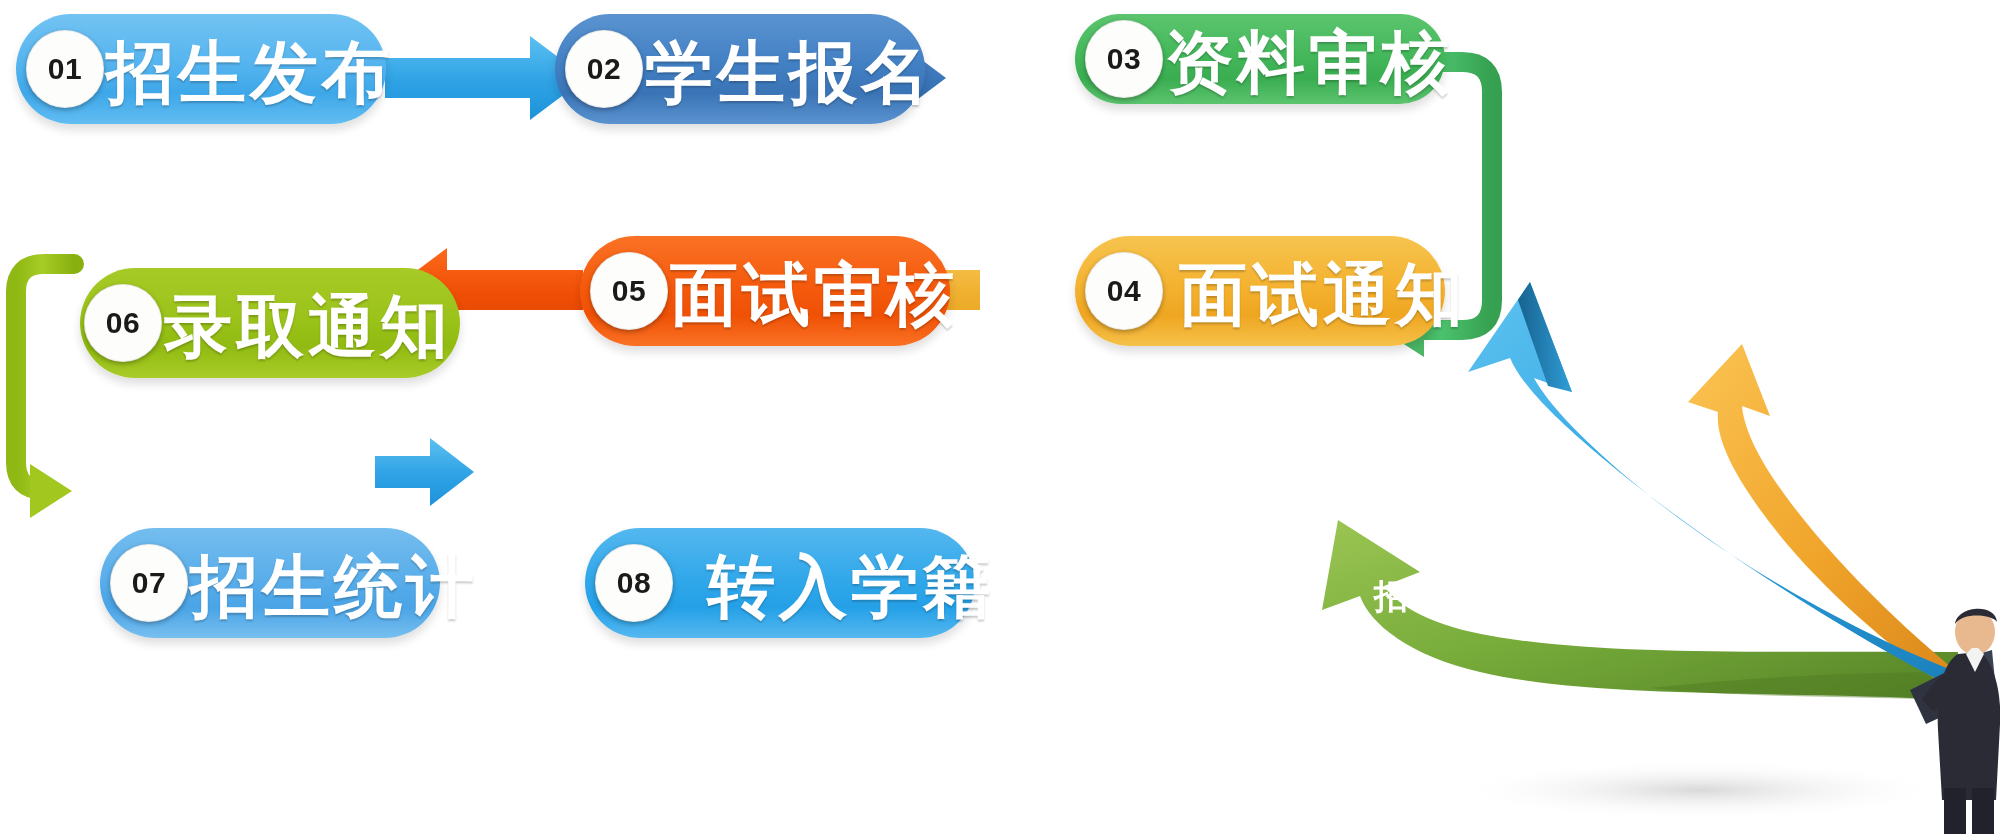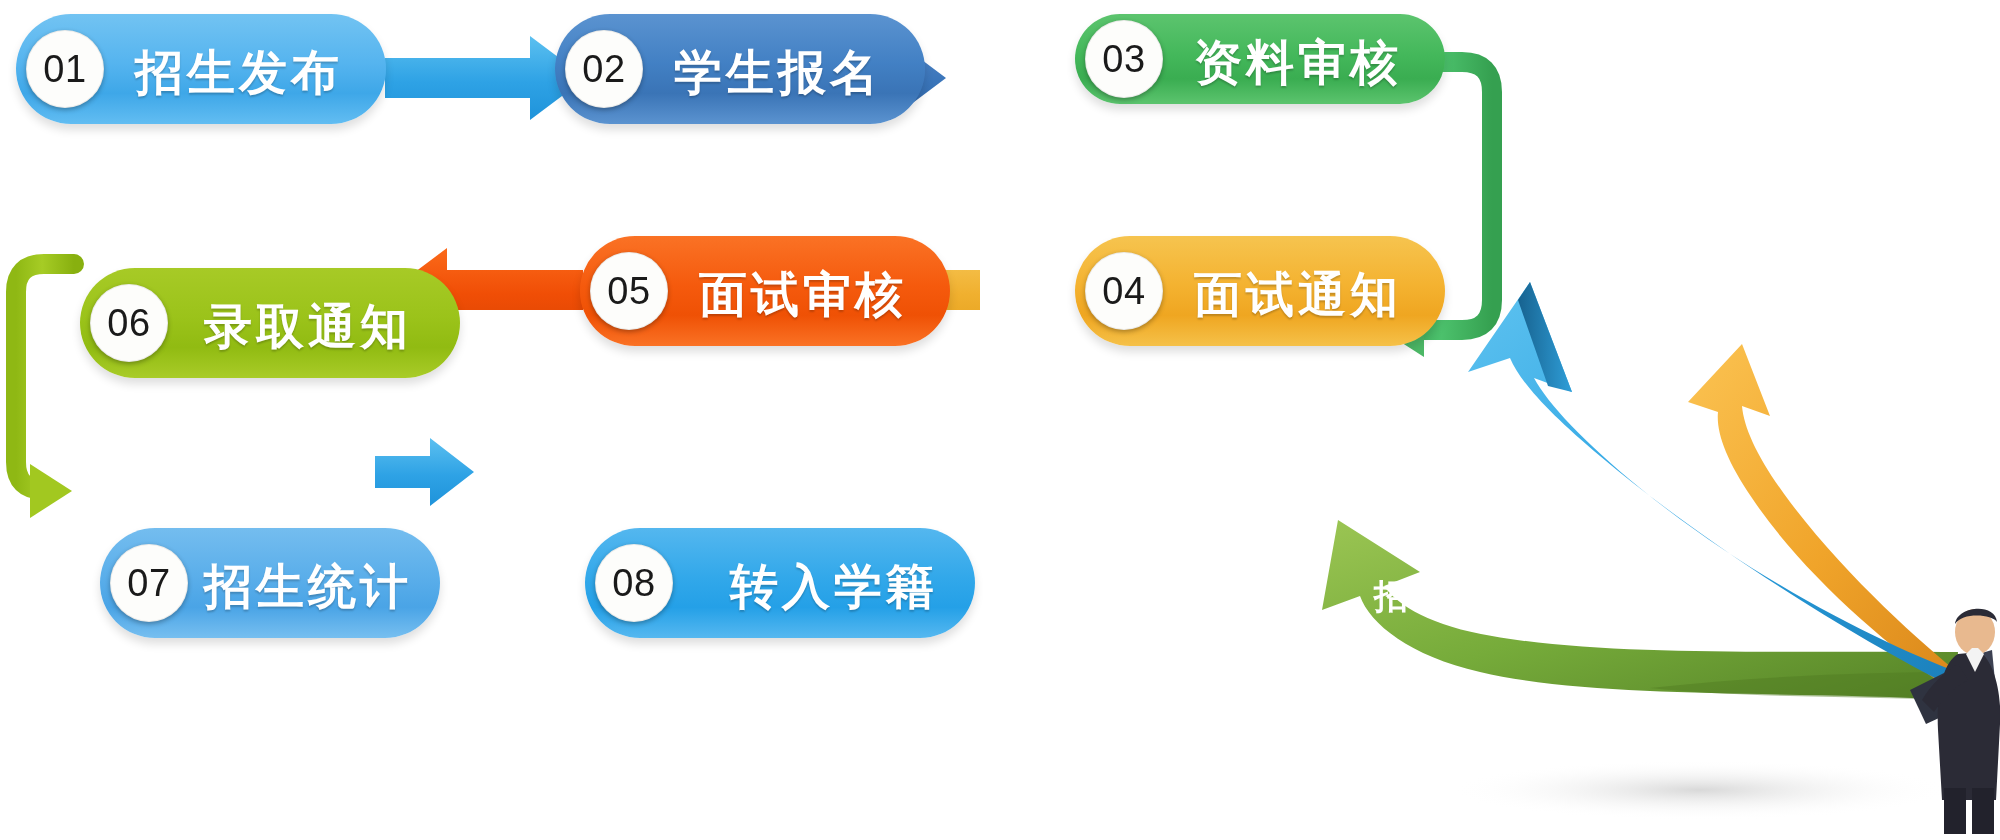--- a/index.html
+++ b/index.html
@@ -35,47 +35,47 @@
   }
   .node .badge {
     width: 78px;
     height: 78px;
     min-width: 78px;
     border-radius: 50%;
     background: #fdfdfb;
     display: flex;
     align-items: center;
     justify-content: center;
-    font-size: 38px;
-    font-weight: normal;
+    font-size: 30px;
+    font-weight: bold;
     color: #1a1a1a;
     letter-spacing: 0.5px;
     box-shadow: 0 2px 5px rgba(0,0,0,0.30), inset 0 0 0 1px rgba(0,0,0,0.07);
     z-index: 2;
   }
   .node .label {
     flex: 1;
     text-align: center;
-    font-size: 48px;
+    font-size: 68px;
     font-weight: bold;
     color: #ffffff;
     letter-spacing: 4px;
     padding-right: 14px;
     padding-left: 2px;
     text-shadow: 0 2px 2px rgba(0,0,0,0.20);
     white-space: nowrap;
     font-family: "DejaVu Sans", "Liberation Sans", sans-serif;
     margin-top: 8px;
   }
 
   
   .c-lightblue { background: linear-gradient(180deg,#72c3f2 0%,#55b4ef 45%,#3ea7e8 72%,#62bdf2 100%); }
   .c-darkblue  { background: linear-gradient(180deg,#5b93d0 0%,#4280c4 45%,#3a74b6 72%,#5b93d0 100%); }
   .c-green     { background: linear-gradient(180deg,#5cc46e 0%,#44b85b 45%,#3aad51 72%,#5cc46e 100%); }
-  .c-amber     { background: linear-gradient(180deg,#f6c44f 0%,#f4b230 45%,#efa621 72%,#f5c149 100%); }
+  .c-amber     { background: linear-gradient(180deg,#f6c44f 0%,#f4b230 45%,#efa621 72%,#f5c149 100%); gap: 14px; }
   .c-orange    { background: linear-gradient(180deg,#fa7225 0%,#f55a0d 45%,#ef5105 72%,#fa7225 100%); }
   .c-yellowgrn { background: linear-gradient(180deg,#a7ca26 0%,#9bc31a 45%,#91bb12 72%,#a9cc28 100%); justify-content: center; }
   .c-skyblue   { background: linear-gradient(180deg,#74bdef 0%,#5aaeea 45%,#4aa4e6 72%,#77bff0 100%); }
   .c-skyblue2  { background: linear-gradient(180deg,#54b7ef 0%,#32a8ea 45%,#24a0e7 72%,#56b8f0 100%); }
 
   .lbl-soft { color: #f4fbe9; }
   .lbl-cream { color: #fdf3d8; }
 
   
   .arrow-svg { position: absolute; z-index: 4; }

